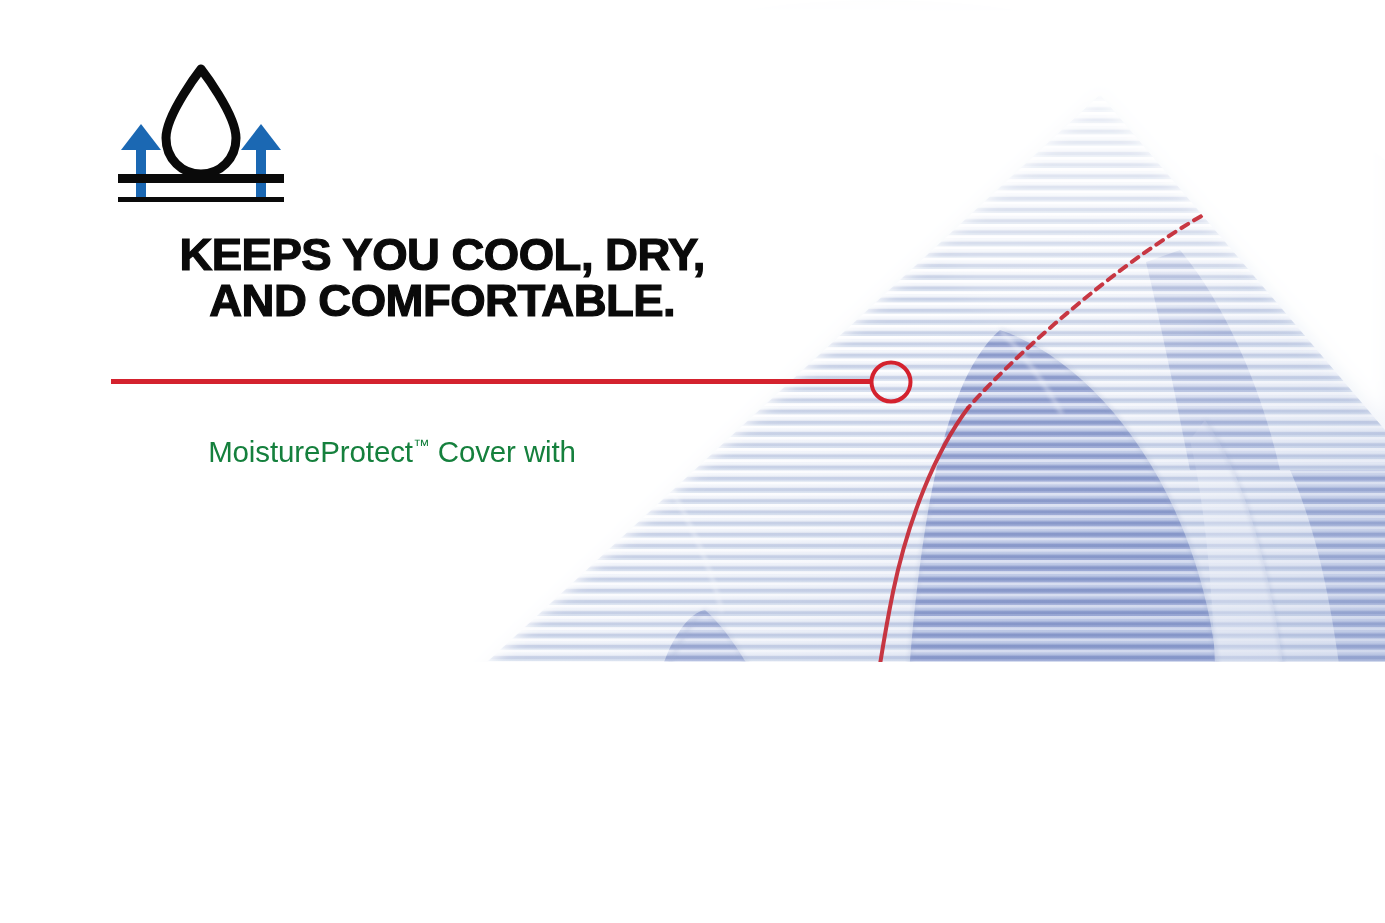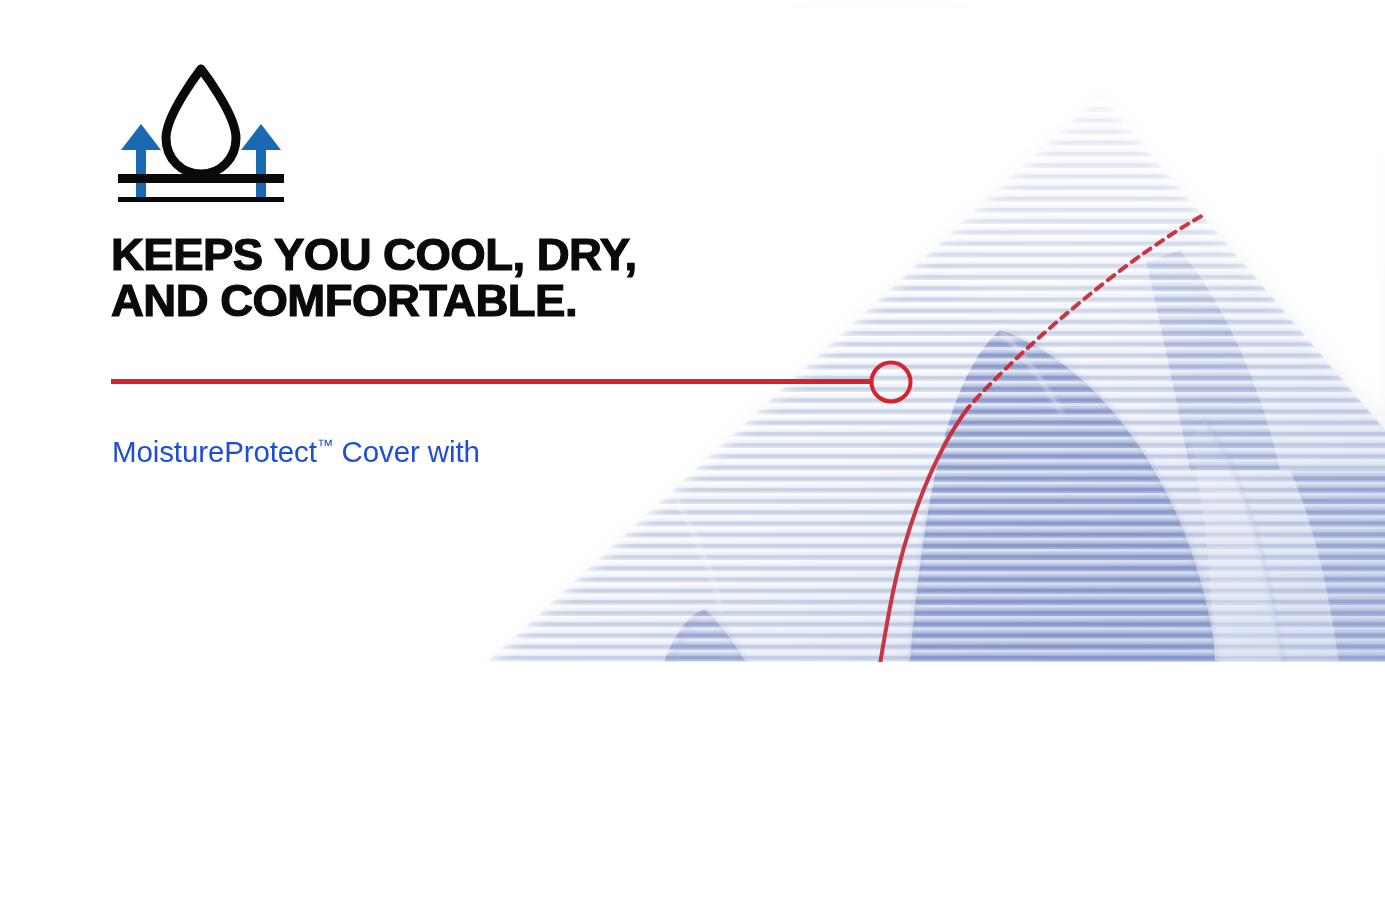--- a/index.html
+++ b/index.html
@@ -10,20 +10,21 @@
   }
   body {
     font-family: "Liberation Sans", sans-serif;
   }
   #stage {
     position: relative;
     width: 1385px;
     height: 662px;
     background: #ffffff;
     overflow: hidden;
+    text-align: center;
   }
 
   
   #mattress-art {
     position: absolute;
     left: 0;
     top: 0;
     width: 1385px;
     height: 923px;
   }
@@ -67,21 +68,21 @@
     overflow: visible;
   }
 
   
   #bodycopy {
     position: absolute;
     left: 112px;
     top: 432px;
     width: 560px;
     margin: 0;
-    color: #1d4ed8;
+    color: #15803d;
     font-family: "Liberation Sans", sans-serif;
     font-weight: normal;
     font-size: 29.5px;
     line-height: 1.36;
     letter-spacing: -0.004em;
   }
   #bodycopy .bc-line { display: block; white-space: nowrap; }
   #bodycopy sup {
     font-size: 0.56em;
     vertical-align: 0.66em;

